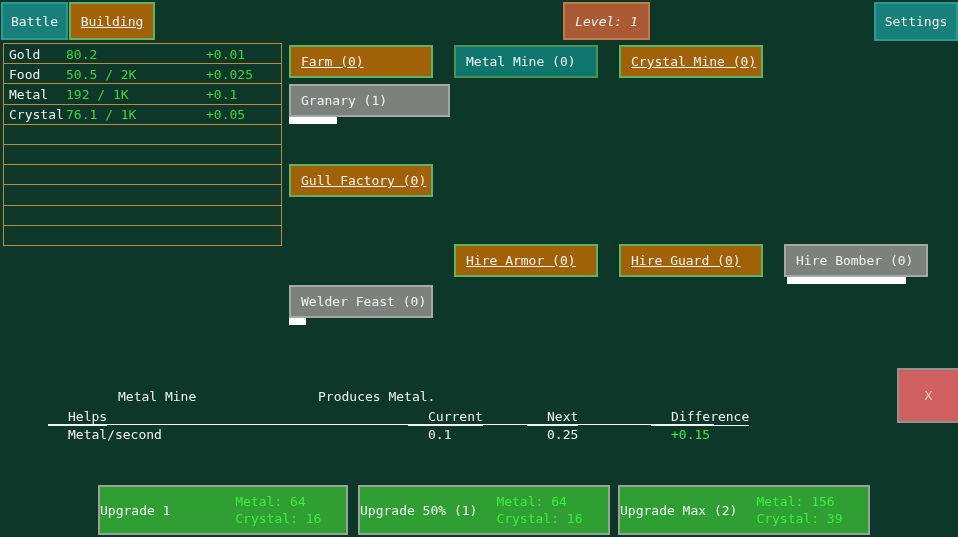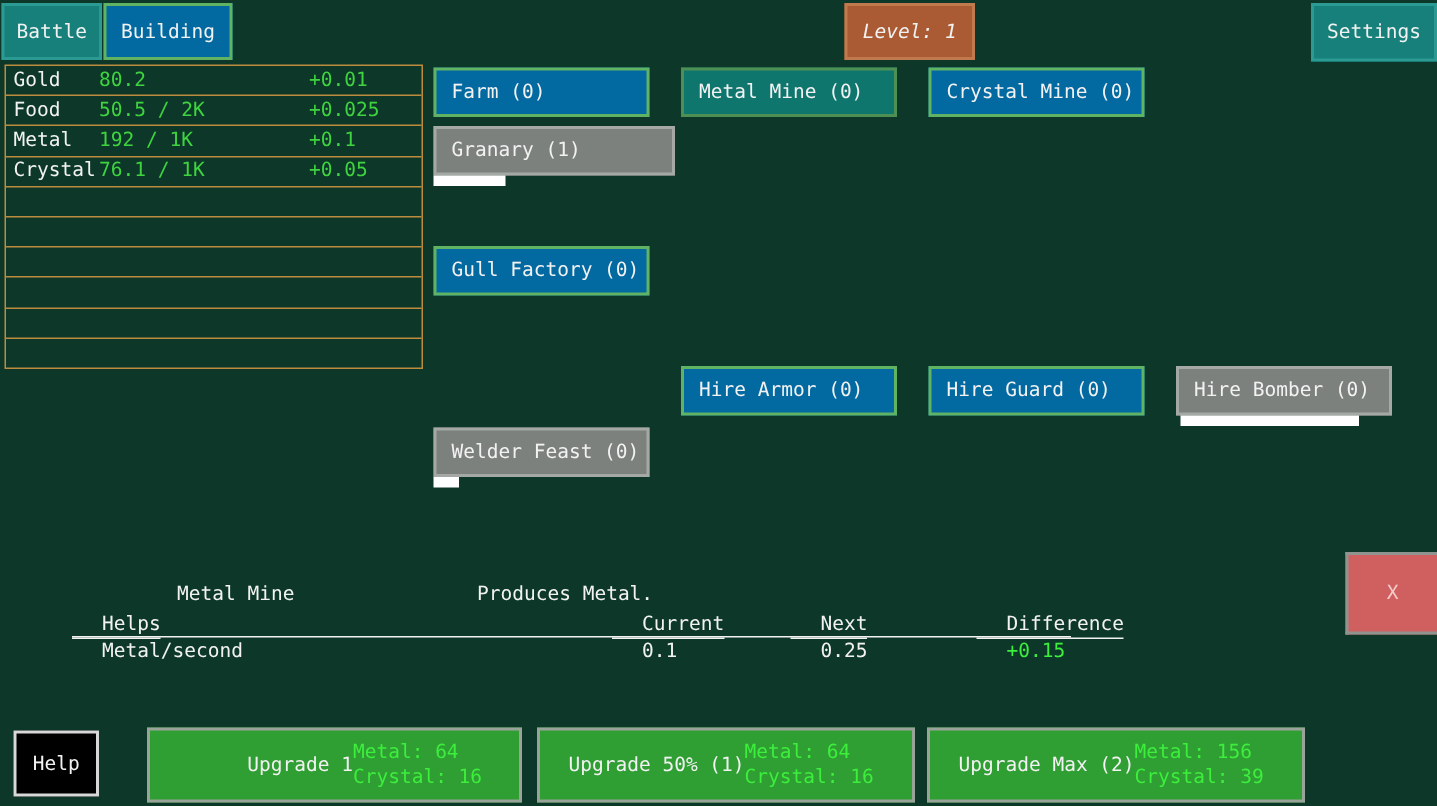--- a/index.html
+++ b/index.html
@@ -9,21 +9,21 @@
     font-family:"DejaVu Sans Mono",monospace;font-size:13px;color:#f2f2f2;
   }
   .btn{
     position:absolute;box-sizing:border-box;
     display:flex;align-items:center;
     padding-left:10px;white-space:nowrap;cursor:default;
     font-family:"DejaVu Sans Mono",monospace;font-size:13px;color:#f2f2f2;
   }
   .centered{justify-content:center;padding-left:0;}
   .teal{background:#17807a;border:2px solid #2b9a93;}
-  .green{background:#0369a1;border:2px solid #61b364;}
+  .green{background:#a16207;border:2px solid #61b364;text-decoration:underline;}
   .dark-green{background:#0f766e;border:2px solid #4e8f54;}
   .gray{background:#7d817d;border:2px solid #a5a9a5;}
   .level{background:#ab5b33;border:2px solid #c07a4e;font-style:italic;}
   .bld{width:144px;height:33px;}
   
   .res-table{
     position:absolute;left:3px;top:43px;width:279px;height:203px;
     box-sizing:border-box;border:1px solid #bd8b3e;
     display:flex;flex-direction:column;
   }
@@ -45,21 +45,21 @@
   .help{
     position:absolute;left:9px;top:487px;width:57px;height:44px;
     background:#000;border:2px solid #d8d8d8;box-sizing:border-box;
     display:flex;align-items:center;justify-content:center;
   }
   .upgrade{
     position:absolute;top:485px;height:50px;
     background:#2f9e33;border:2px solid #99a399;box-sizing:border-box;
     display:flex;align-items:center;
   }
-  .up-label{width:55%;text-align:right;color:#f2f2f2;white-space:nowrap;}
+  .up-label{width:55%;text-align:left;color:#f2f2f2;white-space:nowrap;}
   .up-costs{
     width:45%;display:flex;flex-direction:column;justify-content:center;
     color:#3dee3d;line-height:17px;text-align:left;white-space:nowrap;
   }
   .close-x{
     position:absolute;left:897px;top:368px;width:61px;height:55px;
     background:#d06060;box-sizing:border-box;
     border:2px solid #8f948f;border-right:none;
     display:flex;align-items:center;justify-content:center;color:#f4caca;
   }
@@ -137,23 +137,20 @@
 
   <div class="dp-text" style="left:48px;top:427px;">Metal/second</div>
   <div class="dp-text" style="left:408px;top:427px;">0.1</div>
   <div class="dp-text" style="left:527px;top:427px;">0.25</div>
   <div class="dp-text green-text" style="left:651px;top:427px;">+0.15</div>
 
   <div class="close-x">
     <span>X</span>
   </div>
 
-  <div class="help">
-    <span>Help</span>
-  </div>
 
   <div class="upgrade" style="left:98px;width:250px;">
     <div class="up-label">Upgrade 1</div>
     <div class="up-costs">
       <span>Metal: 64</span>
       <span>Crystal: 16</span>
     </div>
   </div>
 
   <div class="upgrade" style="left:358px;width:252px;">

